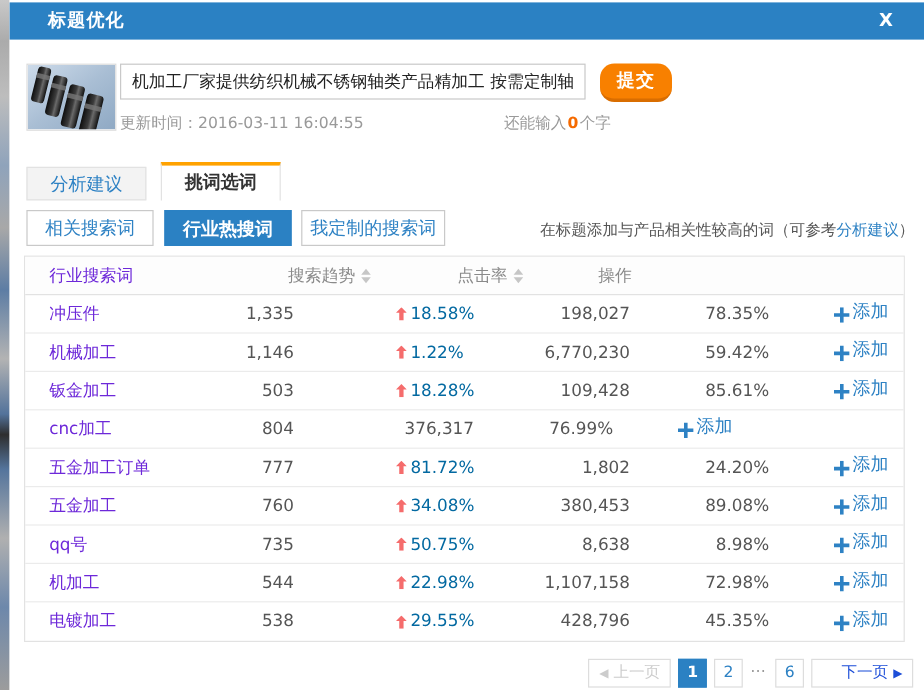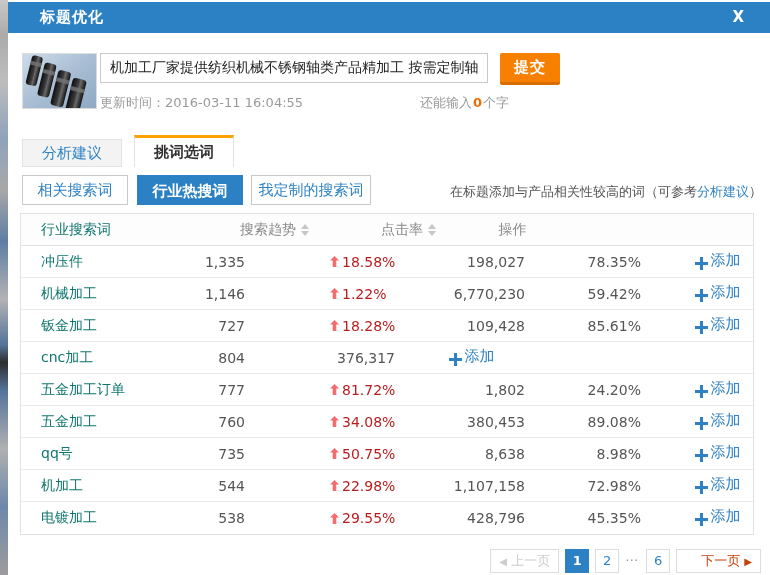--- a/index.html
+++ b/index.html
@@ -39,21 +39,21 @@
     border:1px solid #dcdcdc; overflow:hidden;
   }
   .title-input {
     position:absolute; left:92px; top:53px; width:388px; height:30px;
     border:1px solid #c9c9c9; font-size:14px; color:#222;
     padding:0 9px; font-family:inherit; outline:none;
   }
   .submit-btn {
     position:absolute; left:492px; top:53px; width:60px; height:32px;
     background:#f88000; border:none; border-bottom:3px solid #d96d00;
-    color:#fff; font-size:15px; font-weight:bold; border-radius:2px;
+    color:#fff; font-size:15px; font-weight:bold; border-radius:12px;
     cursor:pointer; font-family:inherit; letter-spacing:1px;
   }
   .meta-update { position:absolute; left:92px; top:94px; font-size:13px; color:#9a9a9a; }
   .char-counter { position:absolute; left:412px; top:94px; font-size:13px; color:#9a9a9a; }
   .char-counter .num { color:#f56a00; font-weight:bold; padding:0 1px; }
 
   
   .tabs { position:absolute; left:14px; top:135px; display:flex; align-items:flex-end; }
   .tab {
     padding:0 19px; font-size:15px; cursor:pointer; white-space:nowrap;
@@ -80,49 +80,49 @@
   .fbtn.b2 { left:115px; width:106px; }
   .fbtn.b3 { left:229px; width:120px; }
   .hint { position:absolute; right:0; top:8px; font-size:13px; color:#555; }
   .hint a { color:#2e82c4; text-decoration:none; cursor:pointer; }
 
   
   .table { position:absolute; left:12px; top:213px; width:734px; background:#fff; border:1px solid #e2e2e2; }
   .thead { display:flex; height:32px; align-items:center; color:#8a8a8a; font-size:14px; border-bottom:1px solid #e2e2e2; background:#fdfdfd; }
   .trow  { display:flex; height:32px; align-items:center; color:#555; font-size:14px; border-bottom:1px solid #ebebeb; }
   .trow:last-child { border-bottom:none; }
-  .c1 { width:170px; padding-left:20px; color:#0f766e; }
+  .c1 { width:170px; padding-left:20px; color:#6d28d9; }
   .c2 { width:90px;  text-align:right; padding-right:36px; }
   .c3 { width:130px; padding-left:49px; }
   .c4 { width:115px; text-align:right; padding-right:1px; }
   .c5 { width:116px; text-align:right; padding-right:1px; }
   .c6 { width:111px; text-align:center; padding-left:40px; }
   .thead .c2, .thead .c3, .thead .c4, .thead .c5 { display:flex; align-items:center; }
   .thead .c2 { justify-content:flex-end; }
   .thead .c6 { padding-left:40px; }
 
   .sorts { display:inline-flex; flex-direction:column; gap:2px; margin-left:5px; cursor:pointer; }
   .arr-up   { width:0; height:0; border-left:4px solid transparent; border-right:4px solid transparent; border-bottom:5px solid #c6c6c6; }
   .arr-down { width:0; height:0; border-left:4px solid transparent; border-right:4px solid transparent; border-top:5px solid #c6c6c6; }
   .arr-down.on { border-top-color:#f5a000; }
 
-  .trend { color:#b91c1c; display:flex; align-items:center; gap:3px; }
+  .trend { color:#0369a1; display:flex; align-items:center; gap:3px; }
   .trend svg { display:block; }
 
   .add-link { color:#2e82c4; text-decoration:none; cursor:pointer; display:inline-flex; align-items:flex-end; gap:3px; font-size:15px; }
   .add-link svg { display:block; }
 
   
   .pager { position:absolute; right:9px; top:549px; display:flex; align-items:flex-start; gap:6px; font-size:13px; }
   .pg-btn {
     height:24px; line-height:22px; border:1px solid #ddd; background:#fff;
     text-align:center; cursor:pointer; padding:0 8px; white-space:nowrap;
   }
   .pg-btn.disabled { color:#ccc; cursor:default; }
-  .pg-btn.blue { color:#c2410c;padding-left:24px; }
+  .pg-btn.blue { color:#1d4ed8;padding-left:24px; }
   .pg-num {
     width:24px; height:24px; line-height:22px; border:1px solid #ddd;
     text-align:center; color:#2e82c4; cursor:pointer; background:#fff;
   }
   .pg-num.cur { background:#2b81c3; border-color:#2b81c3; color:#fff; font-weight:bold; cursor:default; }
   .pg-dots { color:#999; letter-spacing:2px; }
   .tri { font-size:10px; }
 </style>
 </head>
 <body>
@@ -251,21 +251,21 @@
             <svg width="13" height="13" viewBox="0 0 13 13">
                   <path d="M5 0 h3 v5 h5 v3 h-5 v5 h-3 v-5 h-5 v-3 h5 Z" fill="#2e82c4"></path>
                 </svg>
             <span class="add-text">添加</span>
           </a>
         </div>
       </div>
 
       <div class="trow">
         <div class="c1">钣金加工</div>
-        <div class="c2">727</div>
+        <div class="c2">503</div>
         <div class="c3">
           <span class="trend">
             <svg width="9" height="11" viewBox="0 0 9 11">
                   <path d="M4.5 0 L9 4.6 H6.3 V11 H2.7 V4.6 H0 Z" fill="#f56c6c"></path>
                 </svg>
             <span class="tval">18.28%</span>
           </span>
         </div>
         <div class="c4">109,428</div>
         <div class="c5">85.61%</div>
@@ -276,20 +276,21 @@
                 </svg>
             <span class="add-text">添加</span>
           </a>
         </div>
       </div>
 
       <div class="trow">
         <div class="c1">cnc加工</div>
         <div class="c2">804</div>
         <div class="c4">376,317</div>
+        <div class="c5">76.99%</div>
         <div class="c6">
           <a class="add-link">
             <svg width="13" height="13" viewBox="0 0 13 13">
                   <path d="M5 0 h3 v5 h5 v3 h-5 v5 h-3 v-5 h-5 v-3 h5 Z" fill="#2e82c4"></path>
                 </svg>
             <span class="add-text">添加</span>
           </a>
         </div>
       </div>
 

